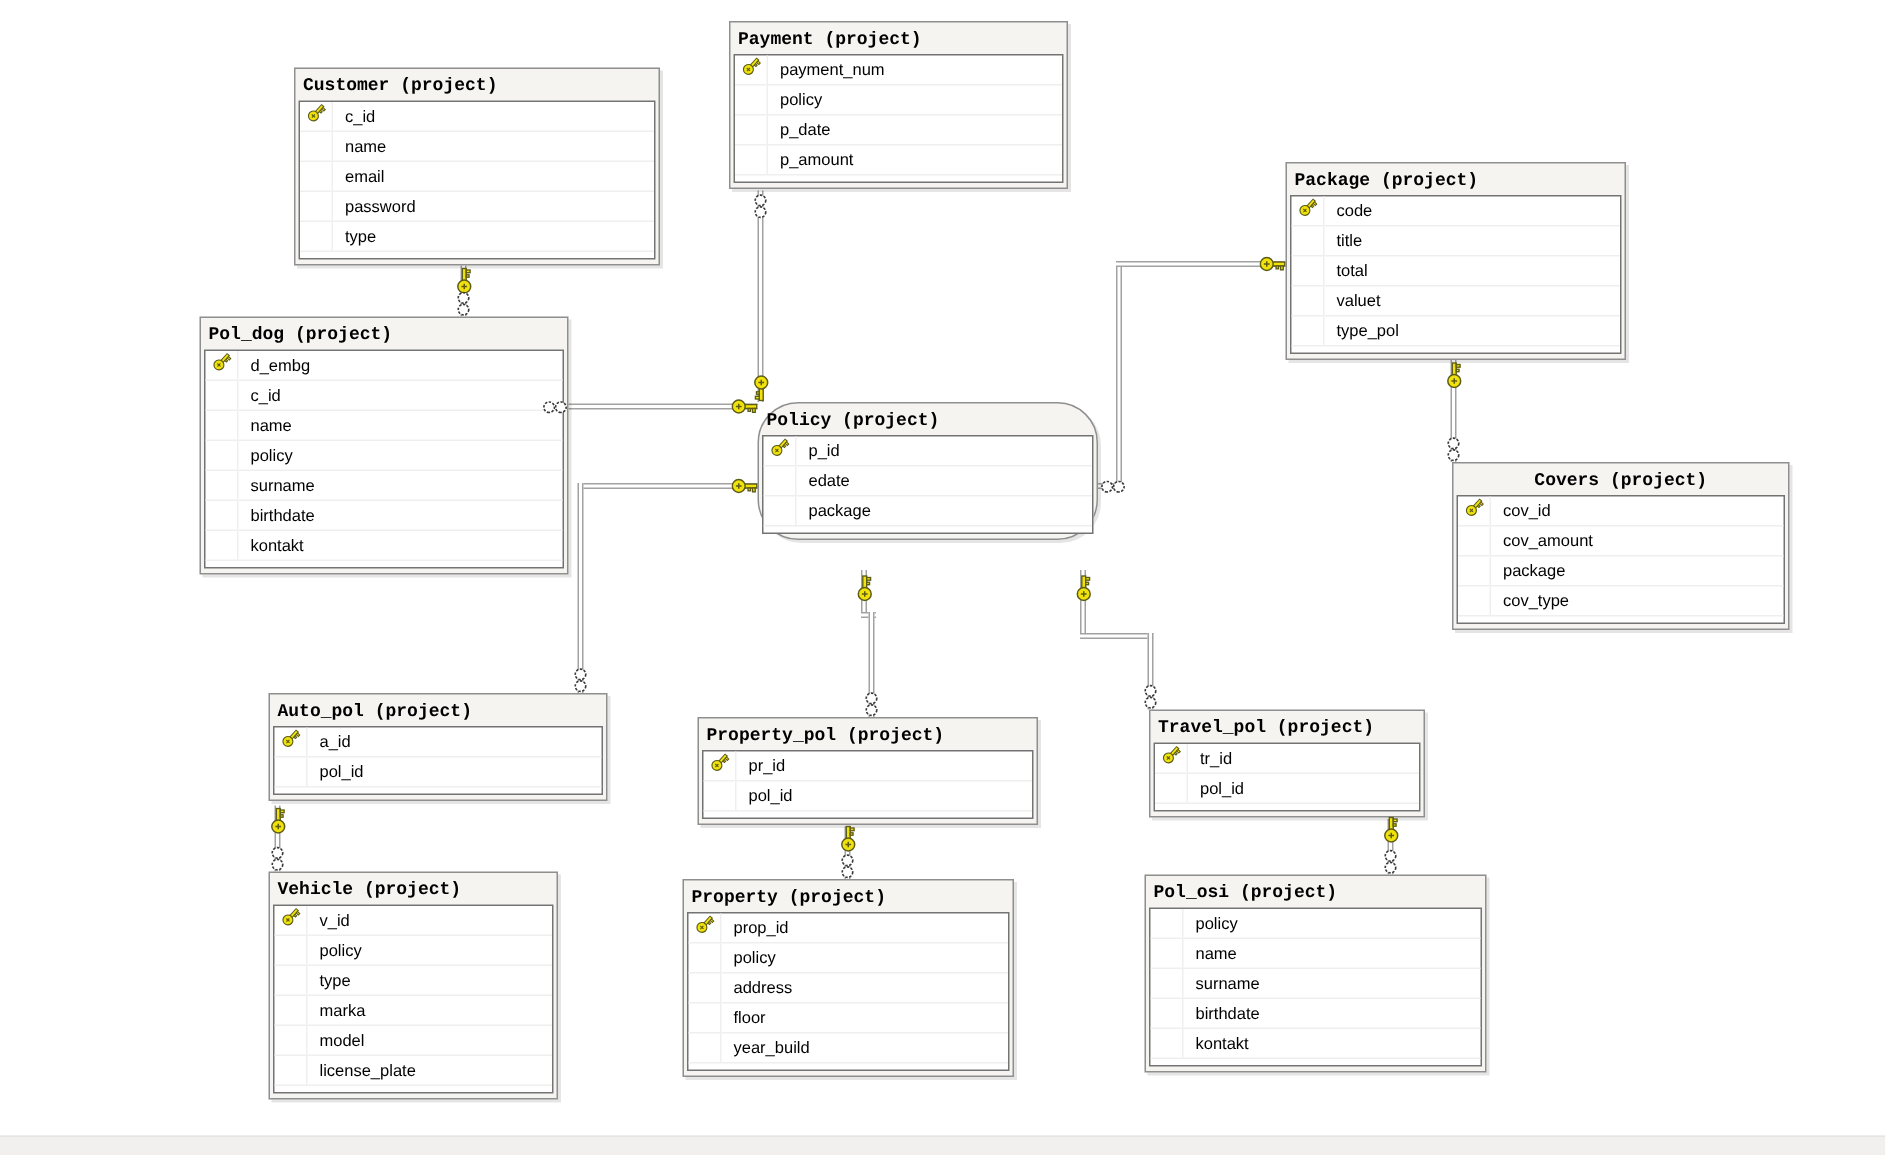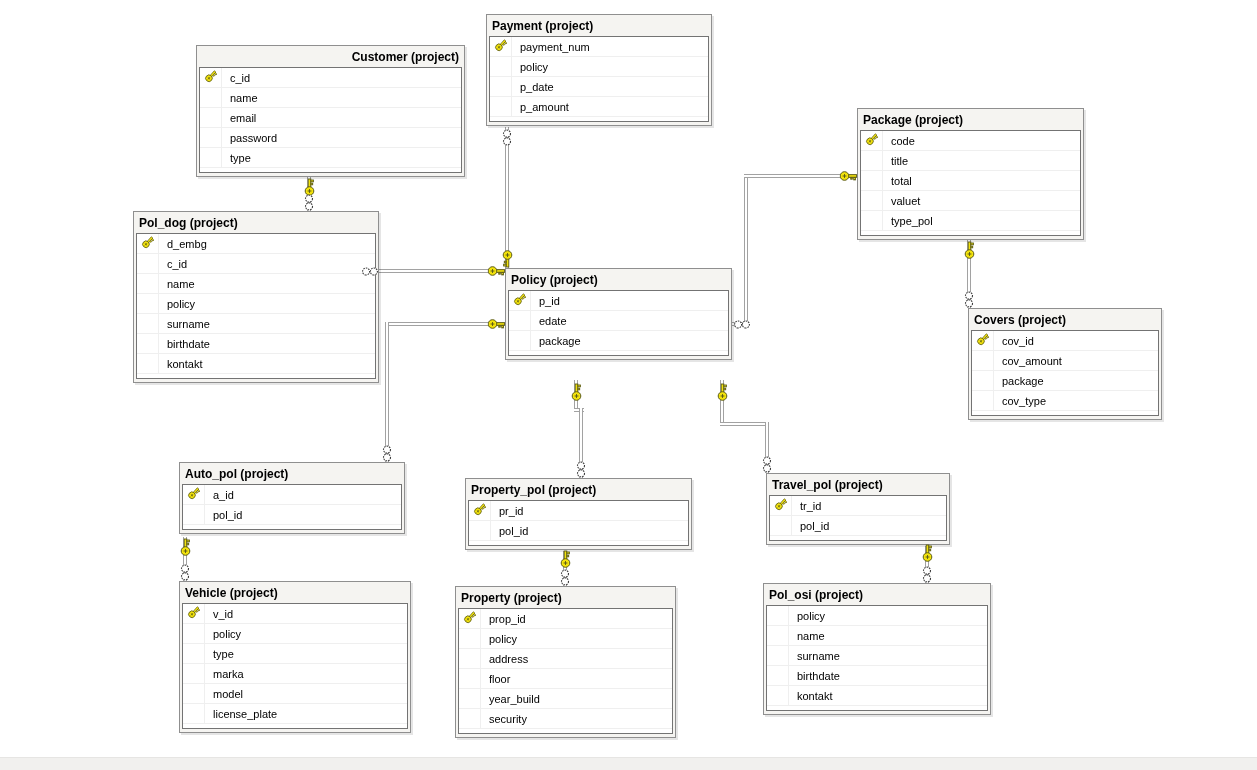--- a/index.html
+++ b/index.html
@@ -8,21 +8,21 @@
     overflow:hidden; font-family:"Liberation Sans", sans-serif;
   }
   
   .table {
     position:absolute; box-sizing:border-box; z-index:2;
     background:#f5f4f1; border:1px solid #8f8f8f;
     padding:2px 2px 3px; box-shadow:2px 2px 0 rgba(0,0,0,0.10);
   }
   .thead {
     font-weight:bold; font-size:12px; color:#000;
-    padding:2px 3px 3px; white-space:nowrap; cursor:default;
+    padding:2px 3px 3px; white-space:nowrap; cursor:default;font-family:Liberation Mono, monospace;
   }
   .tbody { background:#fff; border:1px solid #737373; padding-bottom:4px; }
   .row {
     display:flex; align-items:center; height:20px; box-sizing:border-box;
     border-bottom:1px solid #efefef;
   }
   .keycell {
     width:21px; flex:none; align-self:stretch;
     border-right:1px solid #efefef;
     display:flex; align-items:center; justify-content:center;
@@ -44,21 +44,21 @@
   .bottom-bar {
     position:absolute; left:0; top:757px; width:1257px; height:13px;
     background:#f1f0ee; border-top:1px solid #e6e5e3; z-index:4;
   }
 </style>
 </head>
 <body>
 
 <div id="canvas">
   <div class="bottom-bar"></div>
-<div class="table" style="left: 196px; top: 45px; width: 269px; text-align: right;">
+<div class="table" style="left: 196px; top: 45px; width: 244px;">
     <div class="thead">Customer (project)</div>
     <div class="tbody">
         <div class="row">
           <div class="keycell">
             <span class="pk-icon"><svg width="10" height="14" viewBox="0 0 13 18">
     <rect x="5.2" y="1" width="2.6" height="9.5" fill="#f2e20c" stroke="#5c5c17" stroke-width="0.9"></rect>
     <rect x="7.8" y="2" width="2.6" height="1.8" fill="#f2e20c" stroke="#5c5c17" stroke-width="0.9"></rect>
     <rect x="7.8" y="5.2" width="1.9" height="1.6" fill="#f2e20c" stroke="#5c5c17" stroke-width="0.9"></rect>
     <circle cx="6.5" cy="13" r="4.3" fill="#f2e20c" stroke="#5c5c17" stroke-width="1"></circle>
     <path d="M6.5 11.1 V14.9 M4.6 13 H8.4" stroke="#5c5c17" stroke-width="1" fill="none"></path>
@@ -180,21 +180,21 @@
         <div class="row">
           <div class="keycell"></div>
           <div class="namecell">birthdate</div>
         </div>
         <div class="row">
           <div class="keycell"></div>
           <div class="namecell">kontakt</div>
         </div>
       </div>
   </div>
-    <div class="table" style="left: 505px; top: 268px; width: 227px;">
+    <div class="table" style="left: 505px; top: 268px; width: 227px; border-radius: 27px;">
     <div class="thead">Policy (project)</div>
     <div class="tbody">
         <div class="row">
           <div class="keycell">
             <span class="pk-icon"><svg width="10" height="14" viewBox="0 0 13 18">
     <rect x="5.2" y="1" width="2.6" height="9.5" fill="#f2e20c" stroke="#5c5c17" stroke-width="0.9"></rect>
     <rect x="7.8" y="2" width="2.6" height="1.8" fill="#f2e20c" stroke="#5c5c17" stroke-width="0.9"></rect>
     <rect x="7.8" y="5.2" width="1.9" height="1.6" fill="#f2e20c" stroke="#5c5c17" stroke-width="0.9"></rect>
     <circle cx="6.5" cy="13" r="4.3" fill="#f2e20c" stroke="#5c5c17" stroke-width="1"></circle>
     <path d="M6.5 11.1 V14.9 M4.6 13 H8.4" stroke="#5c5c17" stroke-width="1" fill="none"></path>
@@ -205,21 +205,21 @@
         <div class="row">
           <div class="keycell"></div>
           <div class="namecell">edate</div>
         </div>
         <div class="row">
           <div class="keycell"></div>
           <div class="namecell">package</div>
         </div>
       </div>
   </div>
-    <div class="table" style="left: 968px; top: 308px; width: 194px;">
+    <div class="table" style="left: 968px; top: 308px; width: 225px; text-align: center;">
     <div class="thead">Covers (project)</div>
     <div class="tbody">
         <div class="row">
           <div class="keycell">
             <span class="pk-icon"><svg width="10" height="14" viewBox="0 0 13 18">
     <rect x="5.2" y="1" width="2.6" height="9.5" fill="#f2e20c" stroke="#5c5c17" stroke-width="0.9"></rect>
     <rect x="7.8" y="2" width="2.6" height="1.8" fill="#f2e20c" stroke="#5c5c17" stroke-width="0.9"></rect>
     <rect x="7.8" y="5.2" width="1.9" height="1.6" fill="#f2e20c" stroke="#5c5c17" stroke-width="0.9"></rect>
     <circle cx="6.5" cy="13" r="4.3" fill="#f2e20c" stroke="#5c5c17" stroke-width="1"></circle>
     <path d="M6.5 11.1 V14.9 M4.6 13 H8.4" stroke="#5c5c17" stroke-width="1" fill="none"></path>
@@ -297,21 +297,21 @@
   </svg></span>
           </div>
           <div class="namecell">tr_id</div>
         </div>
         <div class="row">
           <div class="keycell"></div>
           <div class="namecell">pol_id</div>
         </div>
       </div>
   </div>
-    <div class="table" style="left: 179px; top: 581px; width: 232px;">
+    <div class="table" style="left: 179px; top: 581px; width: 193px;">
     <div class="thead">Vehicle (project)</div>
     <div class="tbody">
         <div class="row">
           <div class="keycell">
             <span class="pk-icon"><svg width="10" height="14" viewBox="0 0 13 18">
     <rect x="5.2" y="1" width="2.6" height="9.5" fill="#f2e20c" stroke="#5c5c17" stroke-width="0.9"></rect>
     <rect x="7.8" y="2" width="2.6" height="1.8" fill="#f2e20c" stroke="#5c5c17" stroke-width="0.9"></rect>
     <rect x="7.8" y="5.2" width="1.9" height="1.6" fill="#f2e20c" stroke="#5c5c17" stroke-width="0.9"></rect>
     <circle cx="6.5" cy="13" r="4.3" fill="#f2e20c" stroke="#5c5c17" stroke-width="1"></circle>
     <path d="M6.5 11.1 V14.9 M4.6 13 H8.4" stroke="#5c5c17" stroke-width="1" fill="none"></path>
@@ -364,24 +364,20 @@
           <div class="keycell"></div>
           <div class="namecell">address</div>
         </div>
         <div class="row">
           <div class="keycell"></div>
           <div class="namecell">floor</div>
         </div>
         <div class="row">
           <div class="keycell"></div>
           <div class="namecell">year_build</div>
-        </div>
-        <div class="row">
-          <div class="keycell"></div>
-          <div class="namecell">security</div>
         </div>
       </div>
   </div>
     <div class="table" style="left: 763px; top: 583px; width: 228px;">
     <div class="thead">Pol_osi (project)</div>
     <div class="tbody">
         <div class="row">
           <div class="keycell"></div>
           <div class="namecell">policy</div>
         </div>

